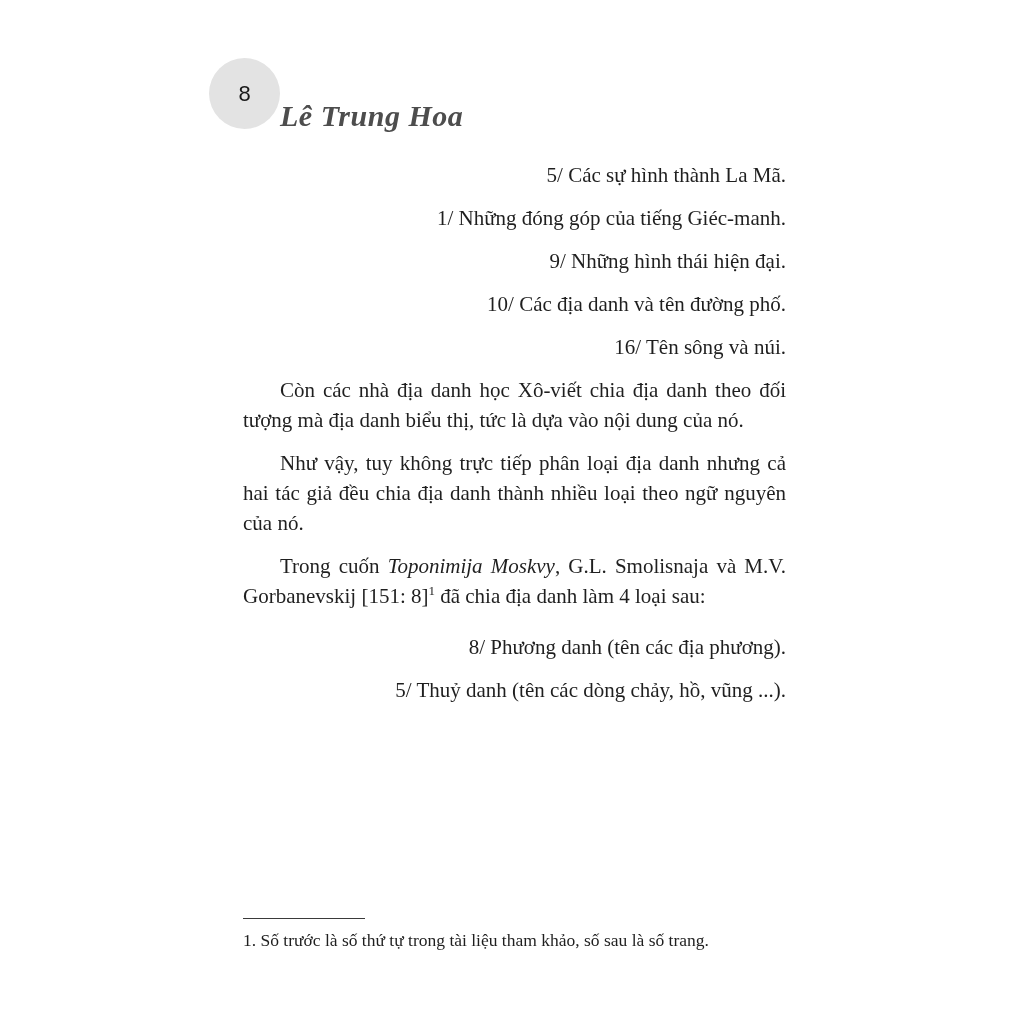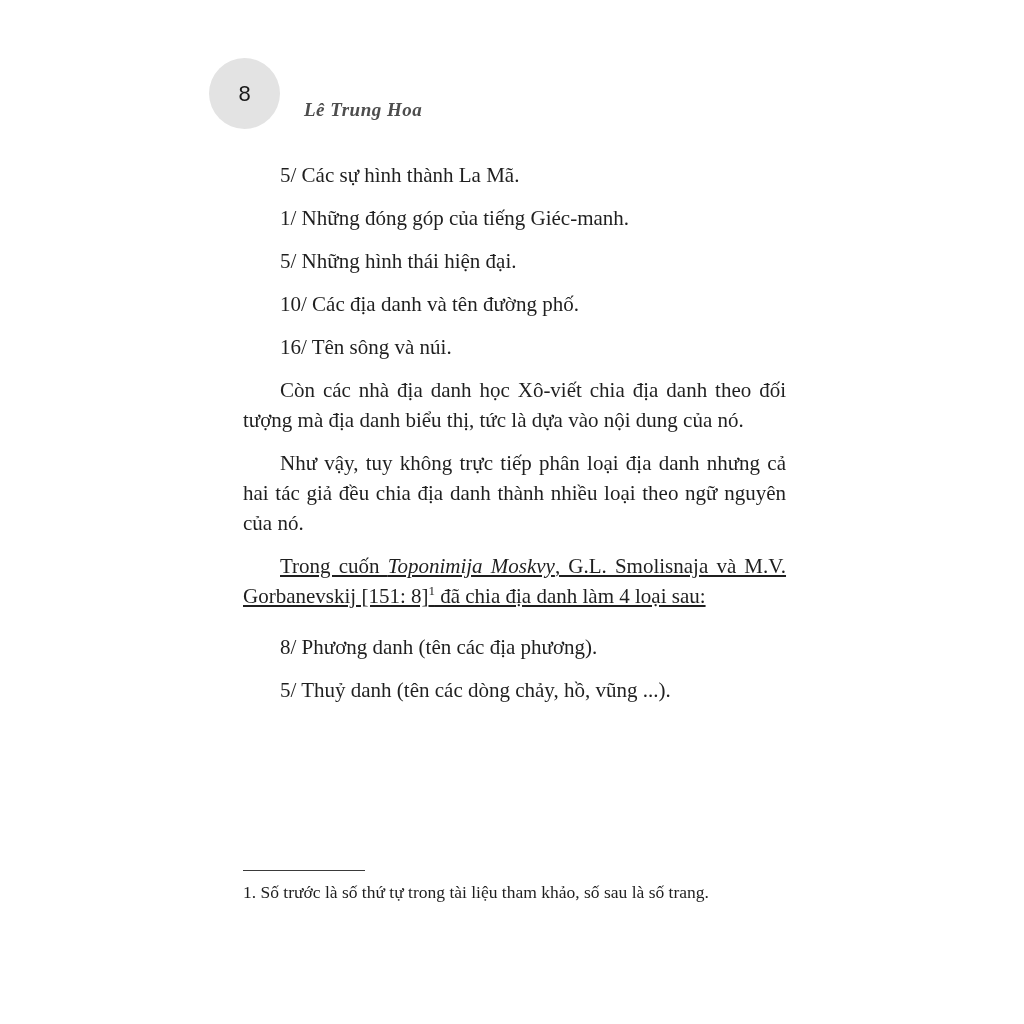--- a/index.html
+++ b/index.html
@@ -27,59 +27,58 @@
     background: #e3e3e3;
     display: flex;
     align-items: center;
     justify-content: center;
     font-family: "Liberation Sans", sans-serif;
     font-size: 22px;
     color: #1a1a1a;
   }
   .running-header {
     position: absolute;
-    left: 304px;
+    left: 280px;
     top: 99px;
-    font-size: 19px;
+    font-size: 30px;
     font-weight: bold;
     font-style: italic;
     color: #4d4d4d;
     letter-spacing: 0.5px;
   }
   .text-block {
     position: absolute;
     left: 243px;
     top: 160px;
     width: 543px;
     font-size: 21px;
     line-height: 30px;
   }
   .li {
     text-indent: 37px;
     margin-bottom: 13px;
-    text-align: left;
+    text-align: right;
   }
   .para {
     text-indent: 37px;
     text-align: justify;
     margin-bottom: 13px;
   }
   .para.cite {
     margin-bottom: 21px;
-    text-decoration: underline;
   }
   .para sup {
     font-size: 13px;
     line-height: 0;
     vertical-align: super;
   }
   .footnote-area {
     position: absolute;
     left: 243px;
-    top: 870px;
+    top: 918px;
     width: 543px;
   }
   .footnote-rule {
     width: 122px;
     border-top: 1.5px solid #3a3a3a;
   }
   .footnote-text {
     margin-top: 9px;
     font-size: 17.5px;
     line-height: 24px;
@@ -94,21 +93,21 @@
   <div class="page-badge">
     <span>8</span>
   </div>
 
   <div class="running-header">Lê Trung Hoa</div>
 
   <main class="text-block">
 
     <p class="li">5/ Các sự hình thành La Mã.</p>
     <p class="li">1/ Những đóng góp của tiếng Giéc-manh.</p>
-    <p class="li">5/ Những hình thái hiện đại.</p>
+    <p class="li">9/ Những hình thái hiện đại.</p>
     <p class="li">10/ Các địa danh và tên đường phố.</p>
     <p class="li">16/ Tên sông và núi.</p>
 
     <p class="para">Còn các nhà địa danh học Xô-viết chia địa danh theo đối tượng mà địa danh biểu thị, tức là dựa vào nội dung của nó.</p>
     <p class="para">Như vậy, tuy không trực tiếp phân loại địa danh nhưng cả hai tác giả đều chia địa danh thành nhiều loại theo ngữ nguyên của nó.</p>
 
     <p class="para cite"><span>Trong cuốn </span><i>Toponimija Moskvy</i><span>, G.L. Smolisnaja và M.V. Gorbanevskij [151: 8]</span><sup>1</sup><span> đã chia địa danh làm 4 loại sau:</span></p>
 
     <p class="li">8/ Phương danh (tên các địa phương).</p>
     <p class="li">5/ Thuỷ danh (tên các dòng chảy, hồ, vũng ...).</p>

